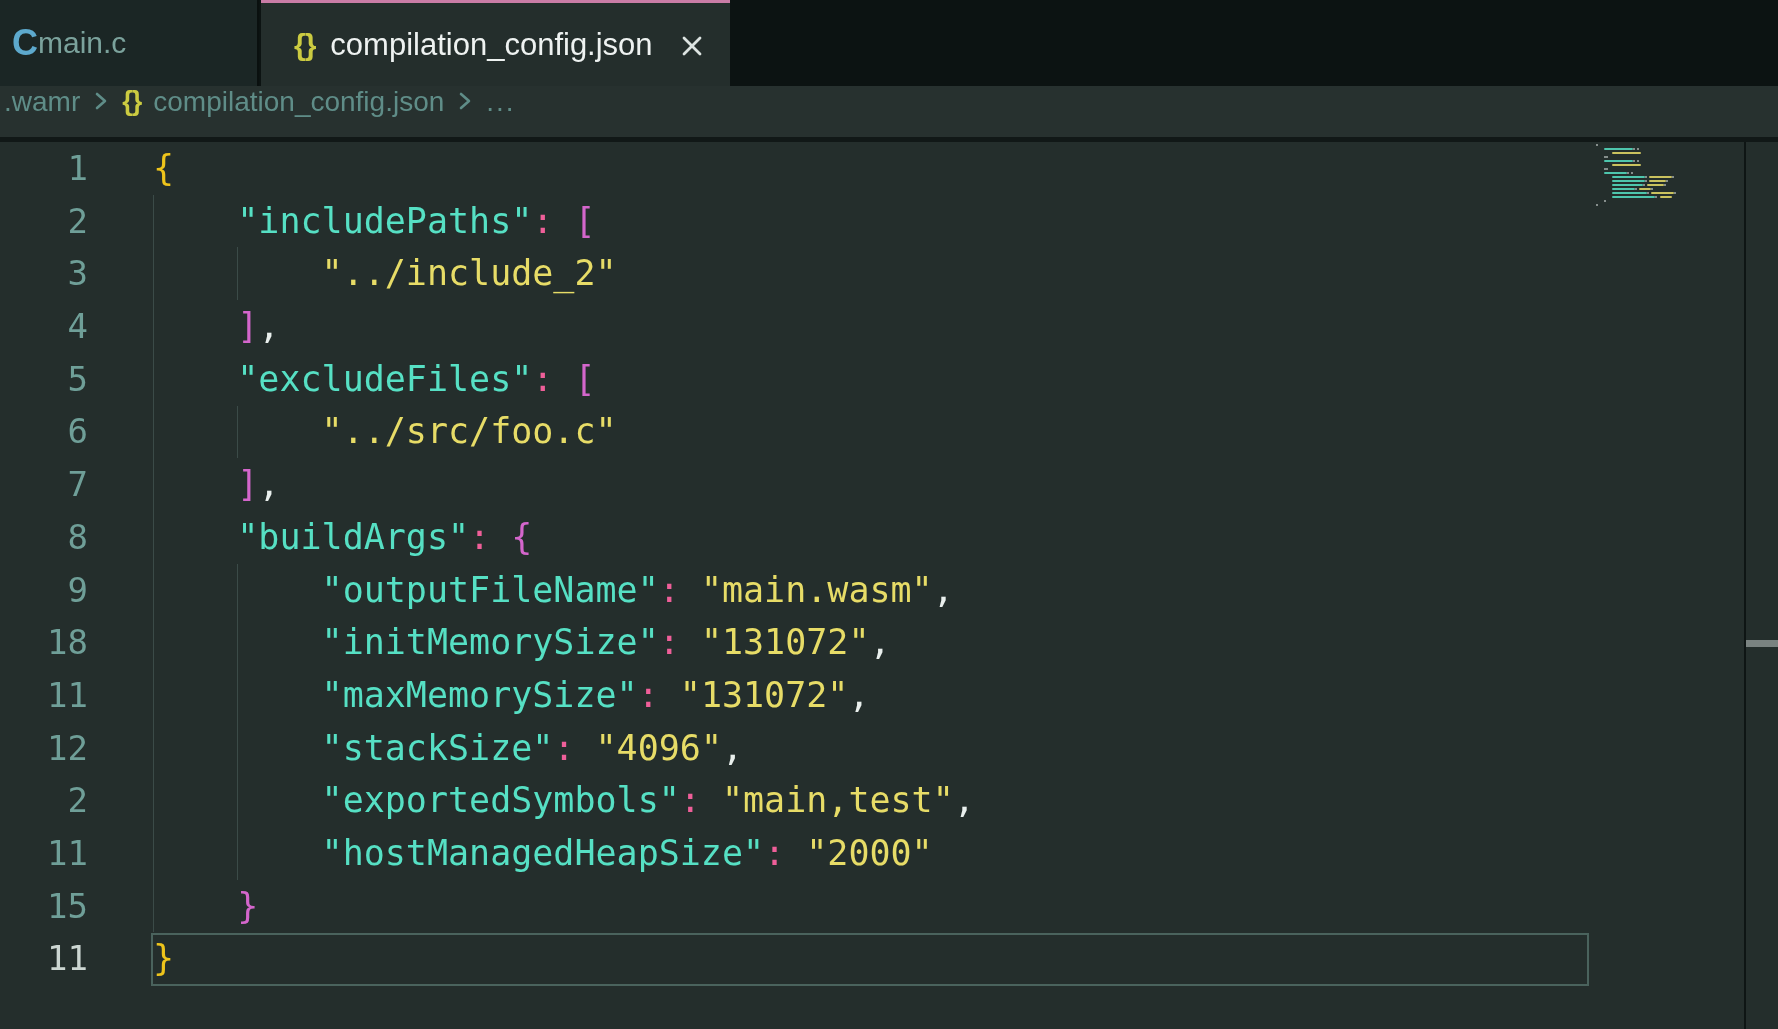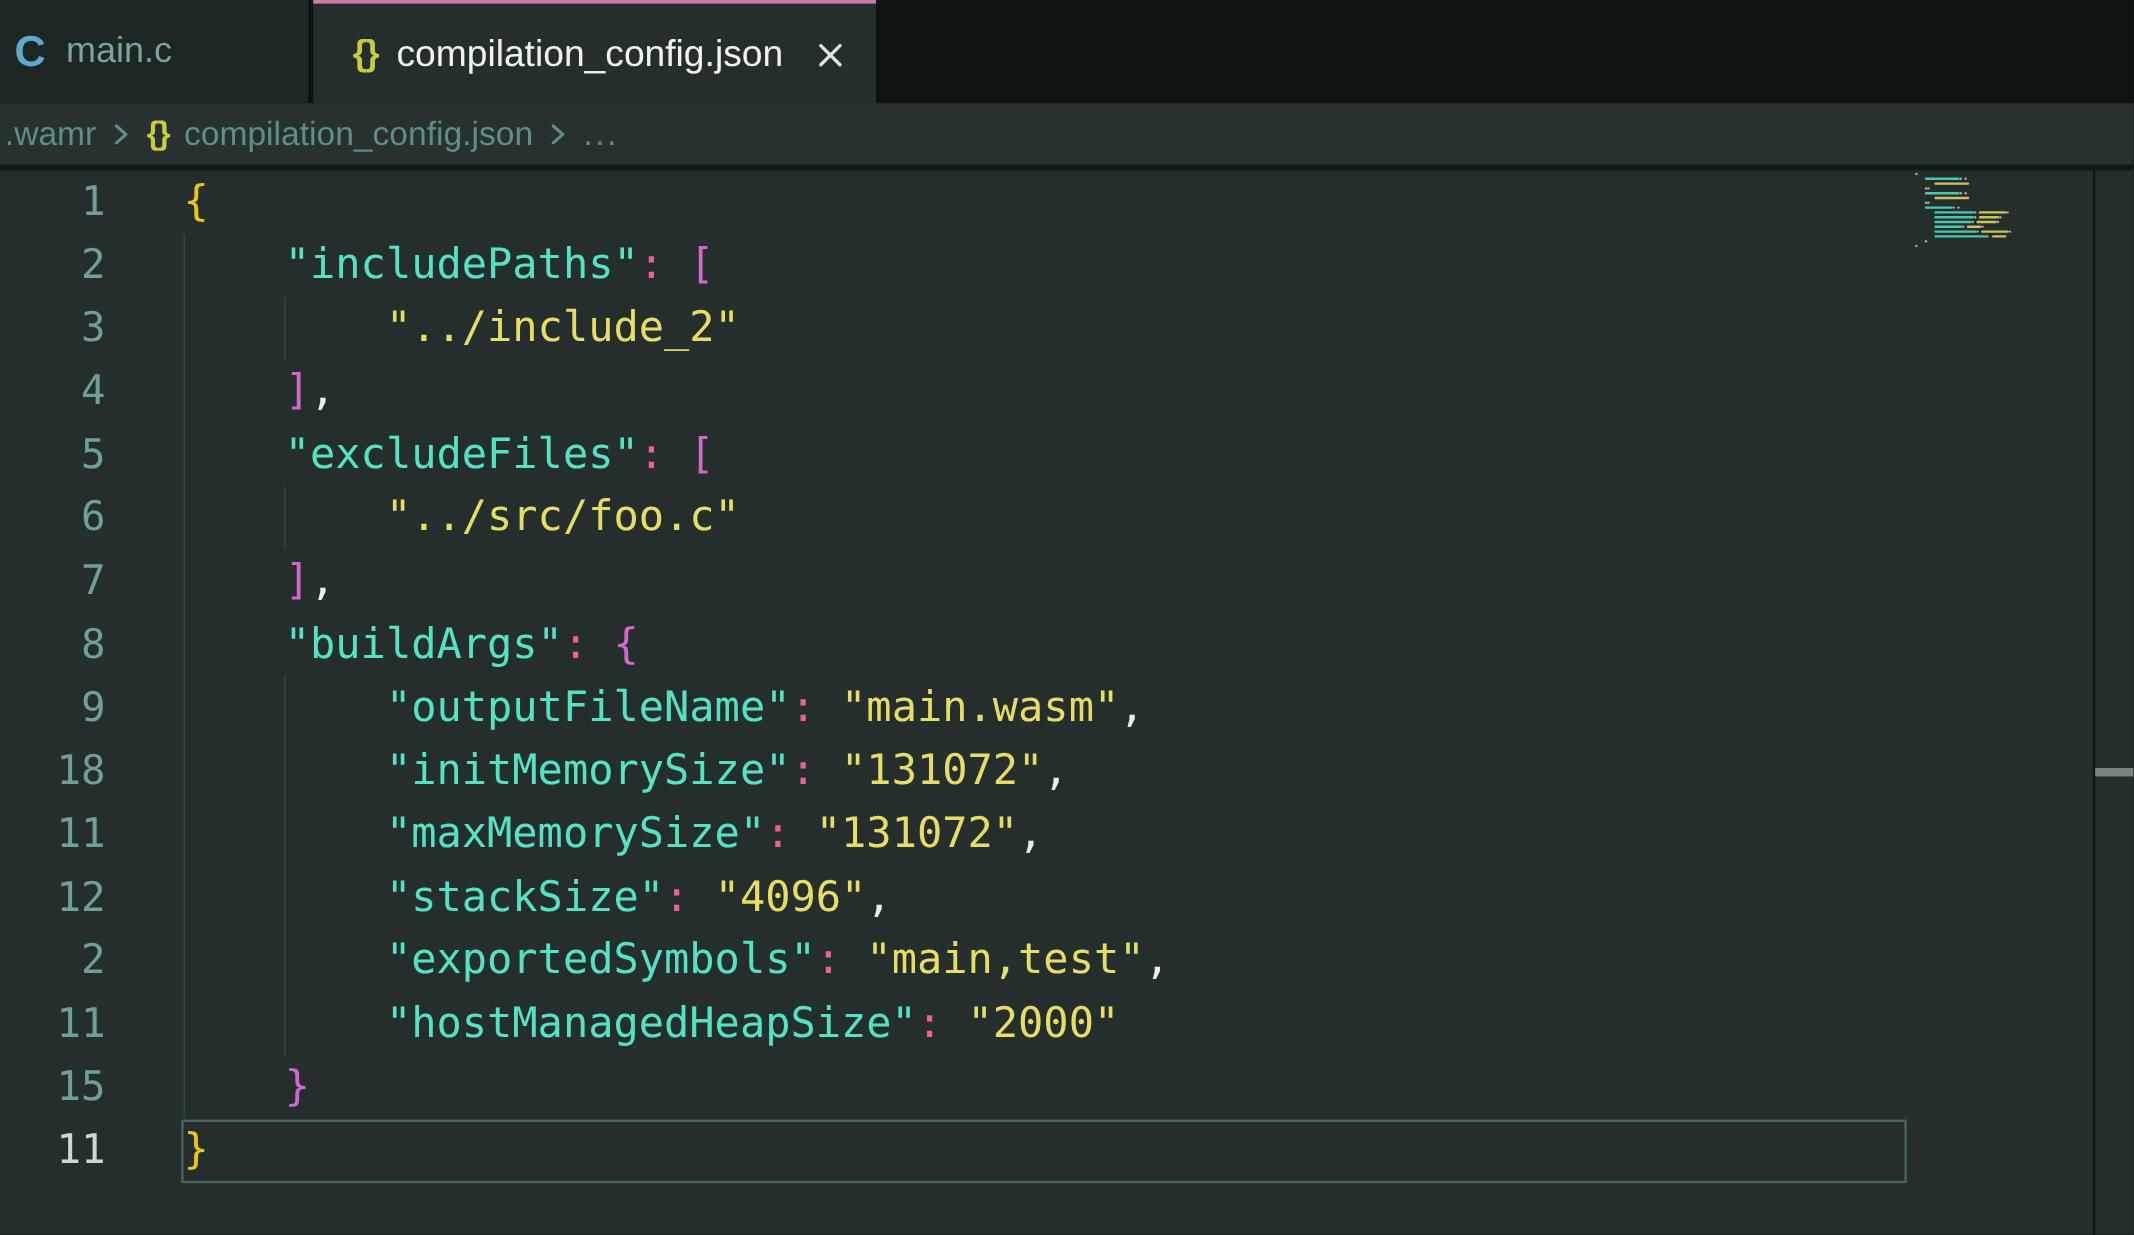--- a/index.html
+++ b/index.html
@@ -17,30 +17,30 @@
     --c-icon:#5da9cd; --json-icon:#cbcb41; --separator:#111817;
     --scroll-deco:#7a8381; --minimap-punct:#c9cfcd;
   }
 
   
   .tabbar { position:absolute; left:0; top:0; width:1778px; height:86px; background:var(--tabbar-bg); }
   .tab { position:absolute; top:0; height:86px; display:flex; align-items:center; cursor:pointer; }
   .tab-inactive { left:0; width:259px; background:var(--tab-inactive-bg); border-right:2px solid #0a100f; }
   .tab-active  { left:261px; width:469px; background:var(--tab-active-bg); border-top:3px solid var(--tab-active-border); }
   .c-glyph { font-weight:bold; font-size:36px; color:var(--c-icon); margin-left:12px; line-height:1; }
-  .tab-inactive .tab-label { font-size:30px; color:var(--tab-inactive-fg); margin-left:17px; }
+  .tab-inactive .tab-label { font-size:30px; color:var(--tab-inactive-fg); }
   .json-glyph { font-weight:bold; font-size:30px; color:var(--json-icon); margin-left:33px; letter-spacing:-1px; line-height:1; }
   .tab-active .tab-label { font-size:31px; color:var(--tab-active-fg); margin-left:15px; }
   .tab-close { position:absolute; right:24px; top:29px; width:28px; height:28px; display:flex; align-items:center; justify-content:center; cursor:pointer; }
   .editor-actions { position:absolute; top:0; right:0; height:86px; }
 
   
   .breadcrumbs { position:absolute; left:0; top:86px; width:1778px; height:56px;
     background:var(--breadcrumb-bg); border-bottom:5px solid var(--separator);
-    display:flex; align-items:center; color:var(--breadcrumb-fg); font-size:28px; }
+    display:flex; align-items:flex-start; color:var(--breadcrumb-fg); font-size:28px; }
   .crumb { cursor:pointer; }
   .crumb-first { margin-left:4px; }
   .crumb-sep { margin:0 10px; display:flex; align-items:center; }
   .crumb-json-glyph { font-weight:bold; font-size:27px; color:var(--json-icon); letter-spacing:-1px; margin-right:12px; }
   .crumb-ellipsis { letter-spacing:2px; }
 
   
   .editor { position:absolute; left:0; top:142px; width:1778px; height:887px; background:var(--editor-bg); }
   .gutter { position:absolute; left:0; top:0; width:88px; }
   .gutter .ln { height:52.7px; line-height:52.7px; text-align:right;

